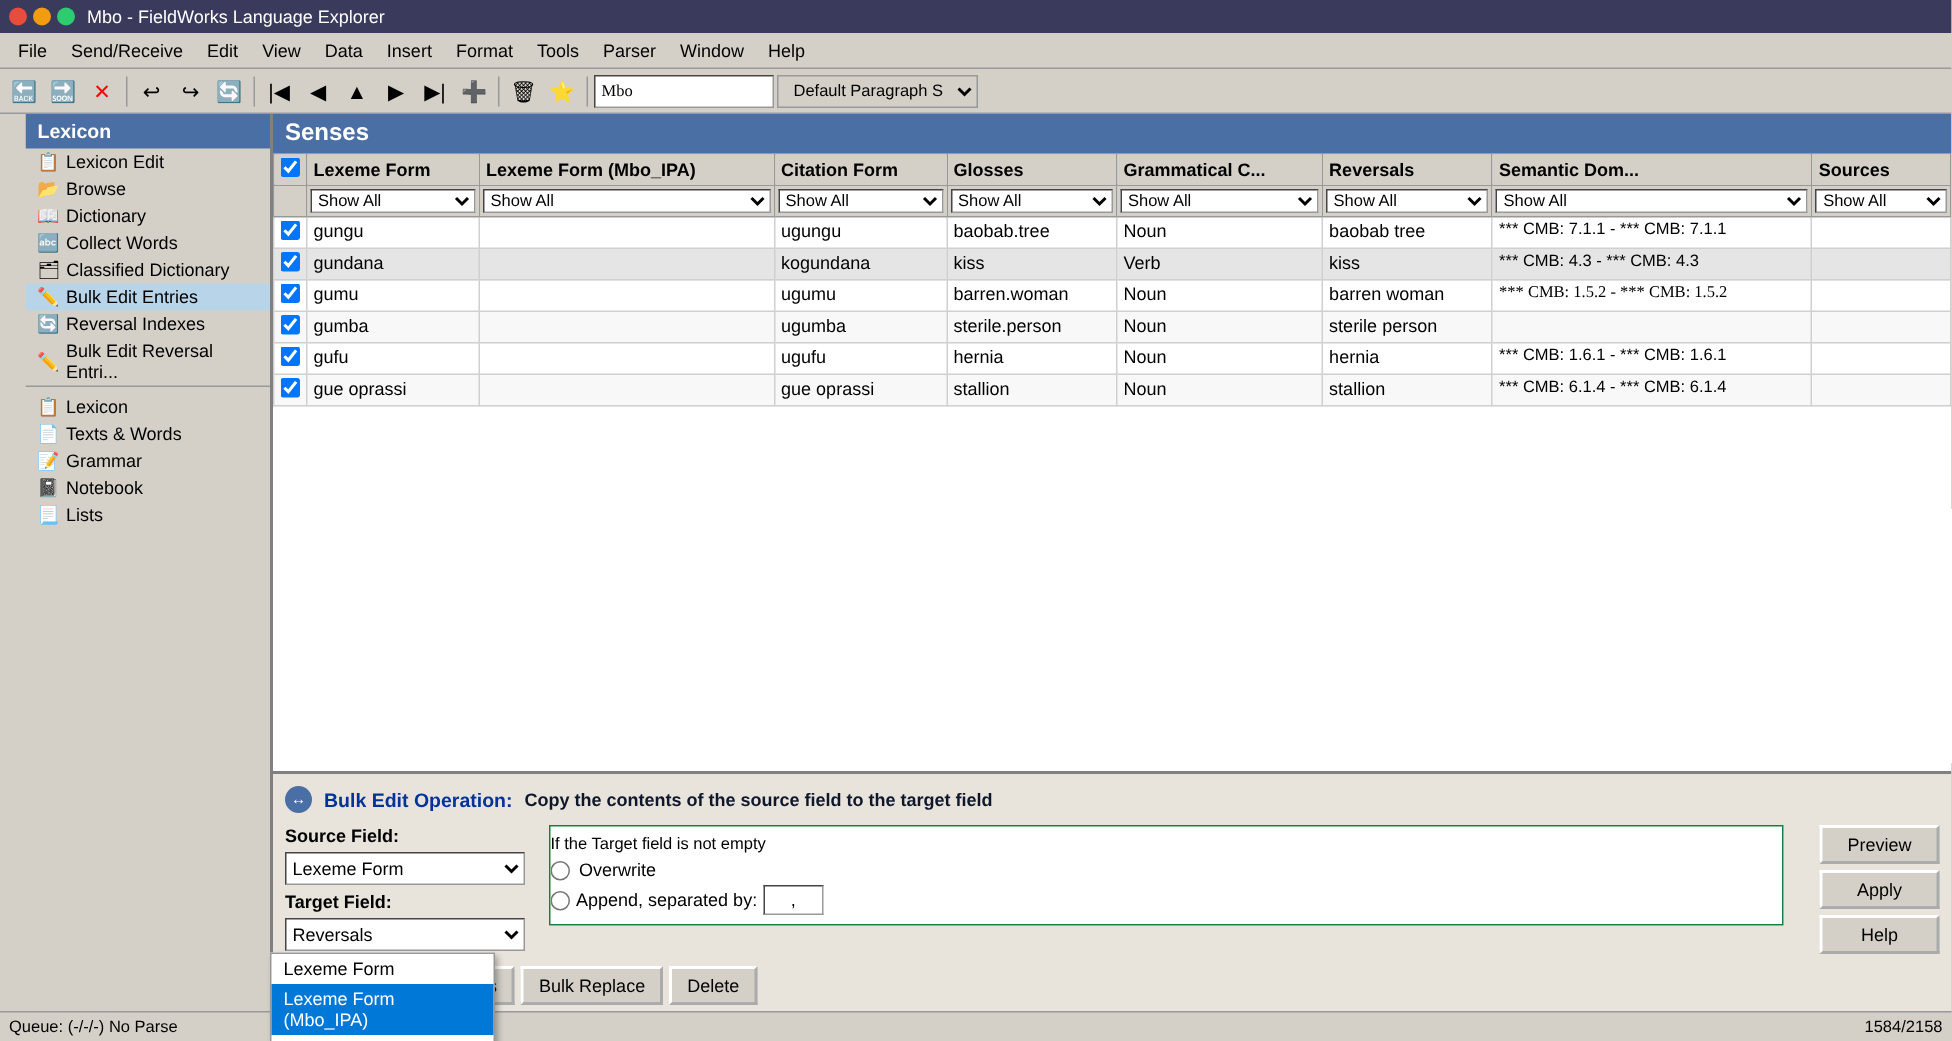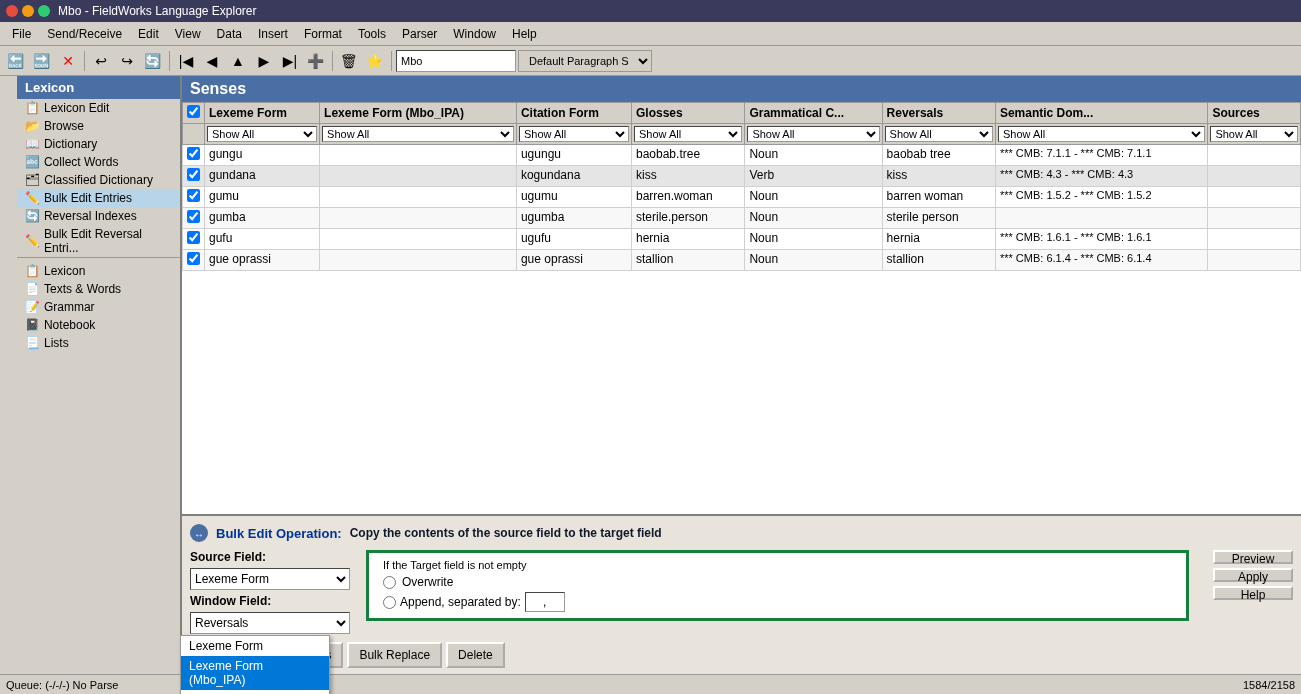--- a/index.html
+++ b/index.html
@@ -49,21 +49,21 @@
     .tb-btn {
       width: 24px; height: 24px;
       background: #d4d0c8;
       border: 1px solid transparent;
       display: flex; align-items: center; justify-content: center;
       cursor: pointer; font-size: 14px;
     }
     .tb-sep { width: 1px; height: 20px; background: #999; margin: 0 2px; }
     .tb-input {
       height: 22px; width: 120px; border: 1px inset #999;
-      background: white; padding: 0 4px; font-size: 11px;
+      background: white; padding: 0 4px; font-size: 11px; font-family: Liberation Serif, serif;
     }
     .tb-dropdown-btn {
       height: 22px; background: #d4d0c8; border: 1px solid #999;
       padding: 0 6px; font-size: 11px; cursor: pointer;
     }
 
     
     #main { display: flex; height: calc(694px - 22px - 24px - 30px); margin-left: 17px; }
 
     
@@ -199,39 +199,39 @@
     }
     .field-label { font-size: 12px; font-weight: bold; }
     .field-select {
       height: 22px;
       width: 160px;
       font-size: 12px;
       border: 1px inset #999;
       background: white;
     }
     .if-target-group {
-      border: 3px solid #15803d;
-      padding: 6px 14px;
+      border: 1px solid #15803d;
+      padding: 6px 0;
       background: white;
       flex: 1;
     }
     .if-target-title { font-size: 11px; margin-bottom: 4px; }
     .radio-row { display: flex; align-items: center; gap: 6px; margin-bottom: 3px; }
     .radio-label { font-size: 12px; }
     .append-row { display: flex; align-items: center; gap: 4px; }
     .append-input { width: 40px; height: 20px; border: 1px inset #999; font-size: 12px; text-align: center; }
     .action-btns {
       display: flex;
       flex-direction: column;
       gap: 4px;
       margin-left: 8px;
     }
     .action-btn {
       width: 80px;
-      height: 14px;
+      height: 26px;
       background: #d4d0c8;
       border: 2px outset #ffffff;
       font-size: 12px;
       cursor: pointer;
       text-align: center;
     }
     .bottom-toolbar {
       display: flex;
       gap: 4px;
       margin-top: 8px;
@@ -468,21 +468,21 @@
               <td></td>
             </tr>
             <tr>
               <td class="checkbox-col"><input type="checkbox" checked="" style=""></td>
               <td>gumu</td>
               <td></td>
               <td>ugumu</td>
               <td>barren.woman</td>
               <td>Noun</td>
               <td>barren woman</td>
-              <td style="font-size:11px;">*** CMB: 1.5.2 - *** CMB: 1.5.2</td>
+              <td style="font-size:11px;font-family:Liberation Serif, serif;">*** CMB: 1.5.2 - *** CMB: 1.5.2</td>
               <td></td>
             </tr>
             <tr>
               <td class="checkbox-col"><input type="checkbox" checked="" style=""></td>
               <td>gumba</td>
               <td></td>
               <td>ugumba</td>
               <td>sterile.person</td>
               <td>Noun</td>
               <td>sterile person</td>
@@ -520,21 +520,21 @@
         <div class="bulk-edit-icon">↔</div>
         <span>Bulk Edit Operation:</span>
         <span class="copy-desc">Copy the contents of the source field to the target field</span>
       </div>
       <div class="bulk-row">
         <div class="field-group">
           <span class="field-label">Source Field:</span>
           <select class="field-select">
             <option>Lexeme Form</option>
           </select>
-          <span class="field-label">Window Field:</span>
+          <span class="field-label">Target Field:</span>
           <select class="field-select">
             <option>Reversals</option>
           </select>
         </div>
         <div class="if-target-group">
           <div class="if-target-title">If the Target field is not empty</div>
           <div class="radio-row">
             <input type="radio" name="target_action" style="">
             <span class="radio-label">Overwrite</span>
           </div>

